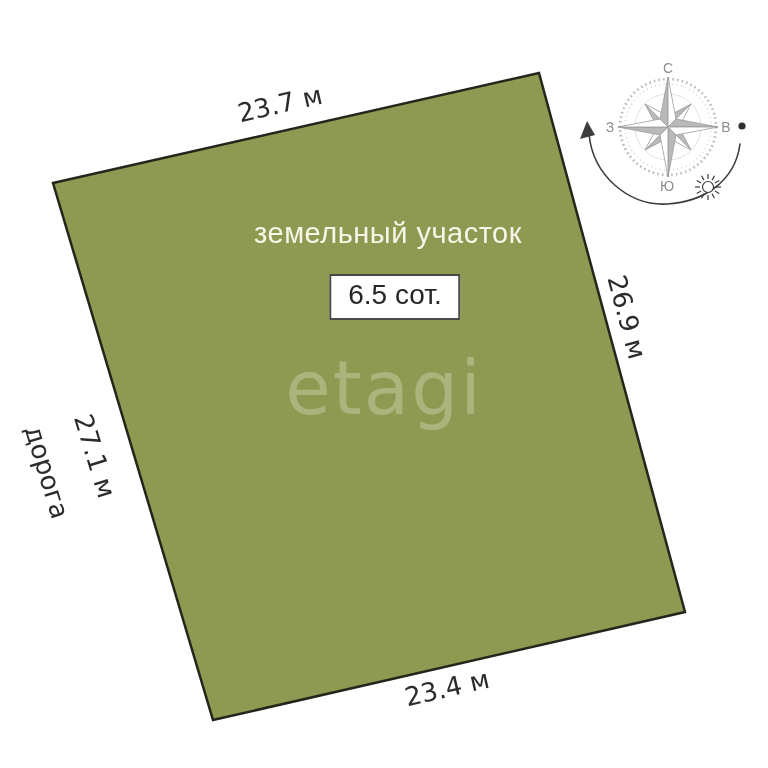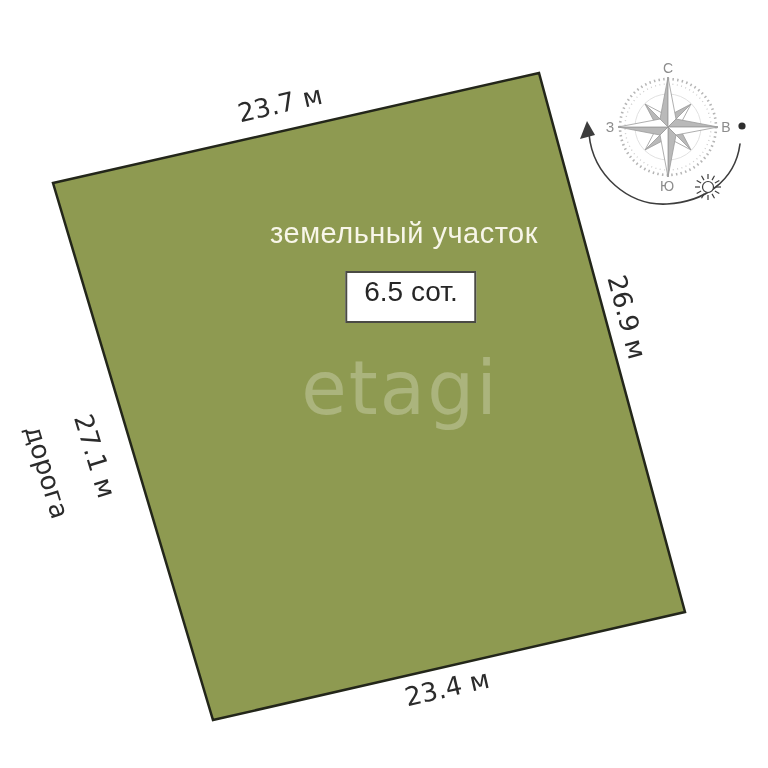--- a/index.html
+++ b/index.html
@@ -21,36 +21,35 @@
     top: 0;
     width: 768px;
     height: 768px;
   }
   .abs {
     position: absolute;
     white-space: nowrap;
   }
   .center-anchor {
     transform: translate(-50%, -50%);
-    margin-left: 16px;
   }
   .plot-title {
     left: 388px;
     top: 233px;
     font-size: 29px;
     letter-spacing: 0.5px;
     color: #f8f6e9;
     font-family: "Liberation Sans", sans-serif;
   }
   .area-badge {
     left: 395px;
     top: 297px;
     background: #ffffff;
     border: 2px solid #4a4a44;
-    padding: 3px 17px 13px 17px;
+    padding: 3px 17px 7px 17px;
     font-size: 28px;
     color: #262626;
     font-family: "Liberation Sans", sans-serif;
   }
   .watermark {
     left: 384px;
     top: 388px;
     font-size: 74px;
     font-weight: normal;
     letter-spacing: 2px;

